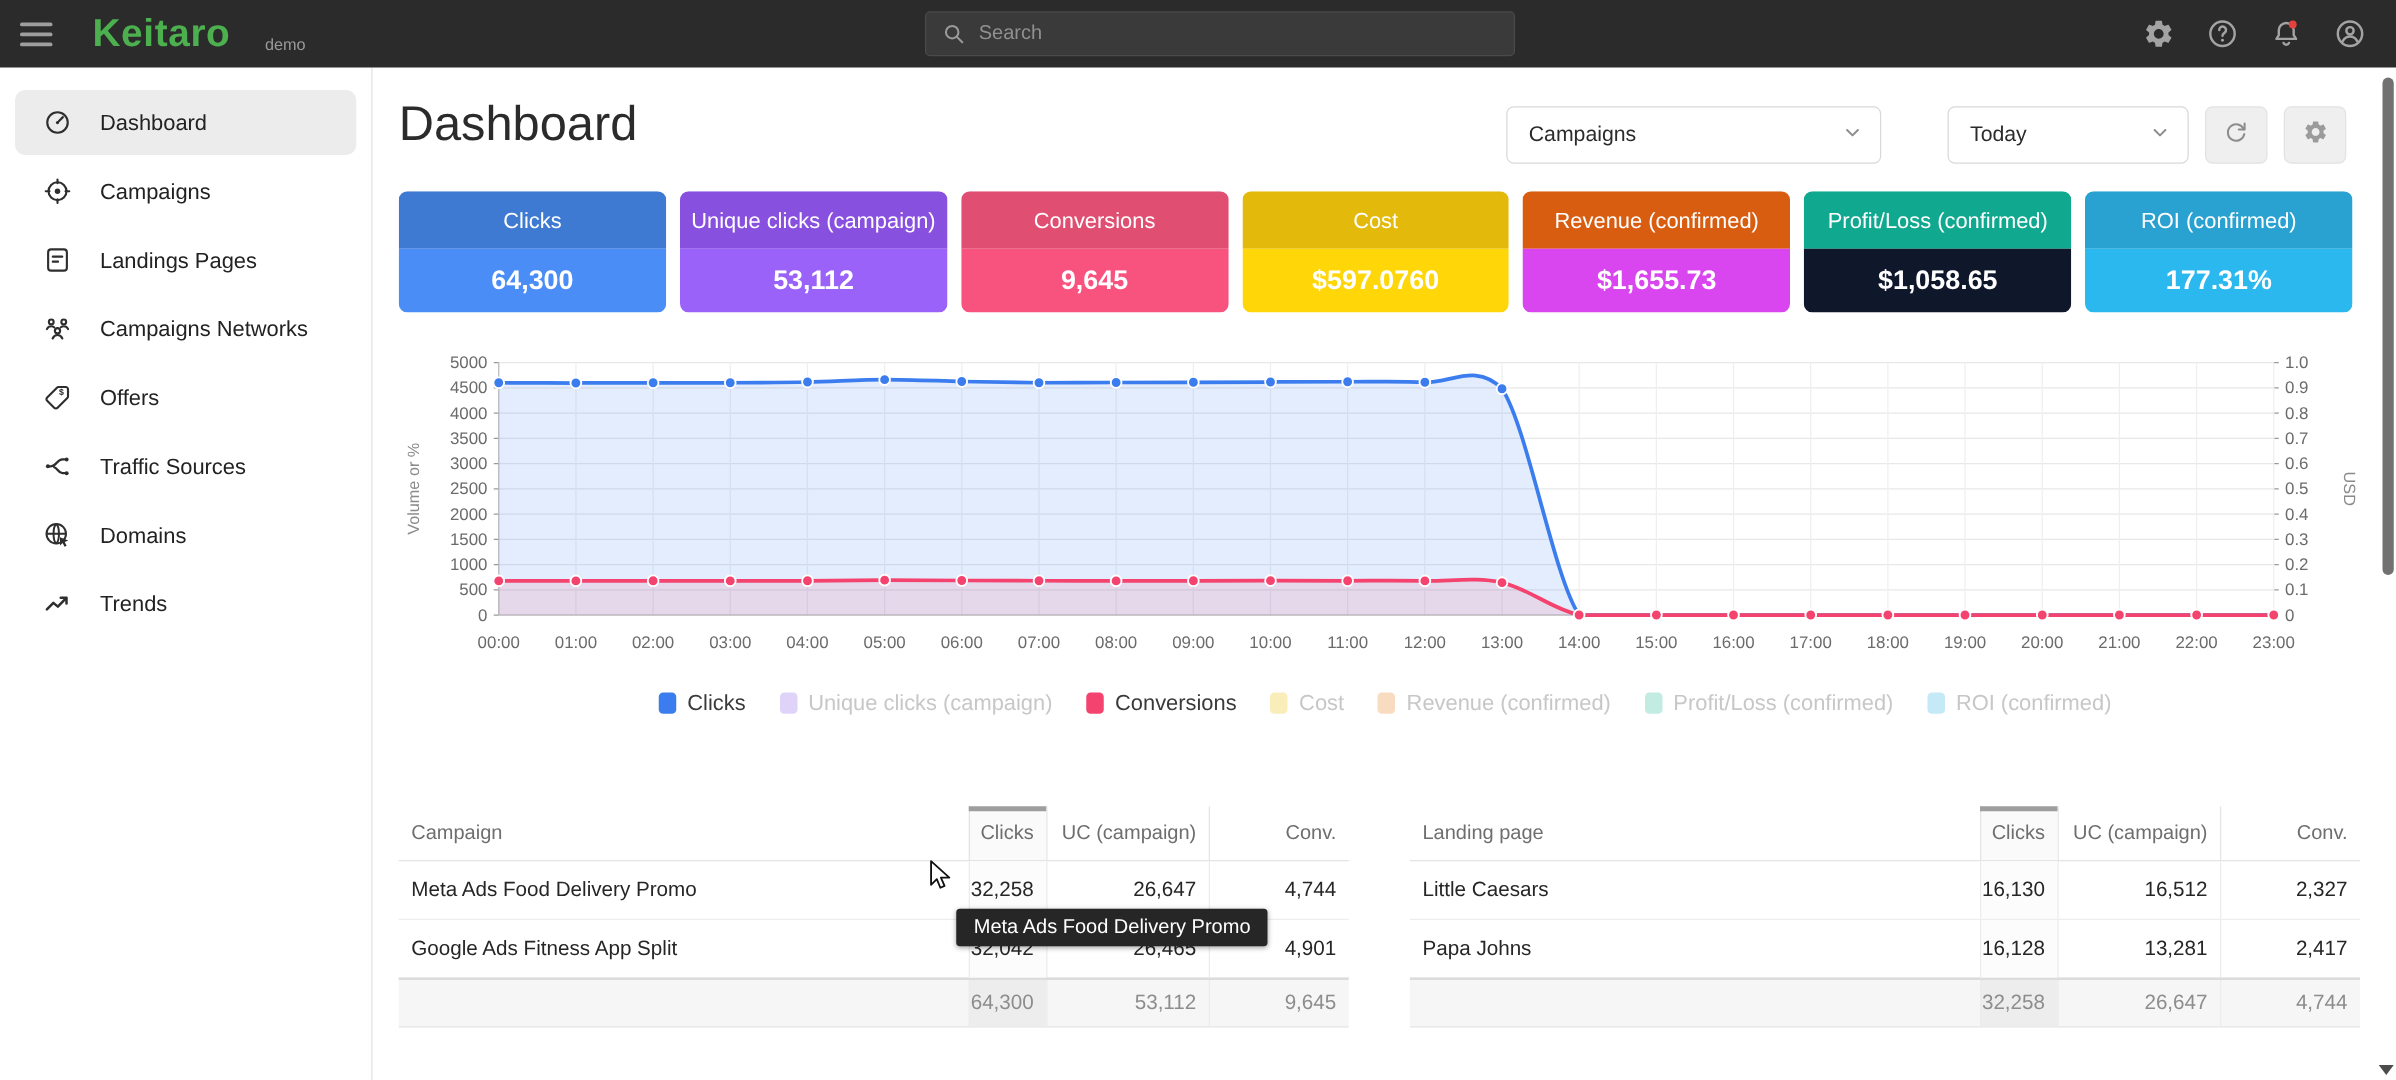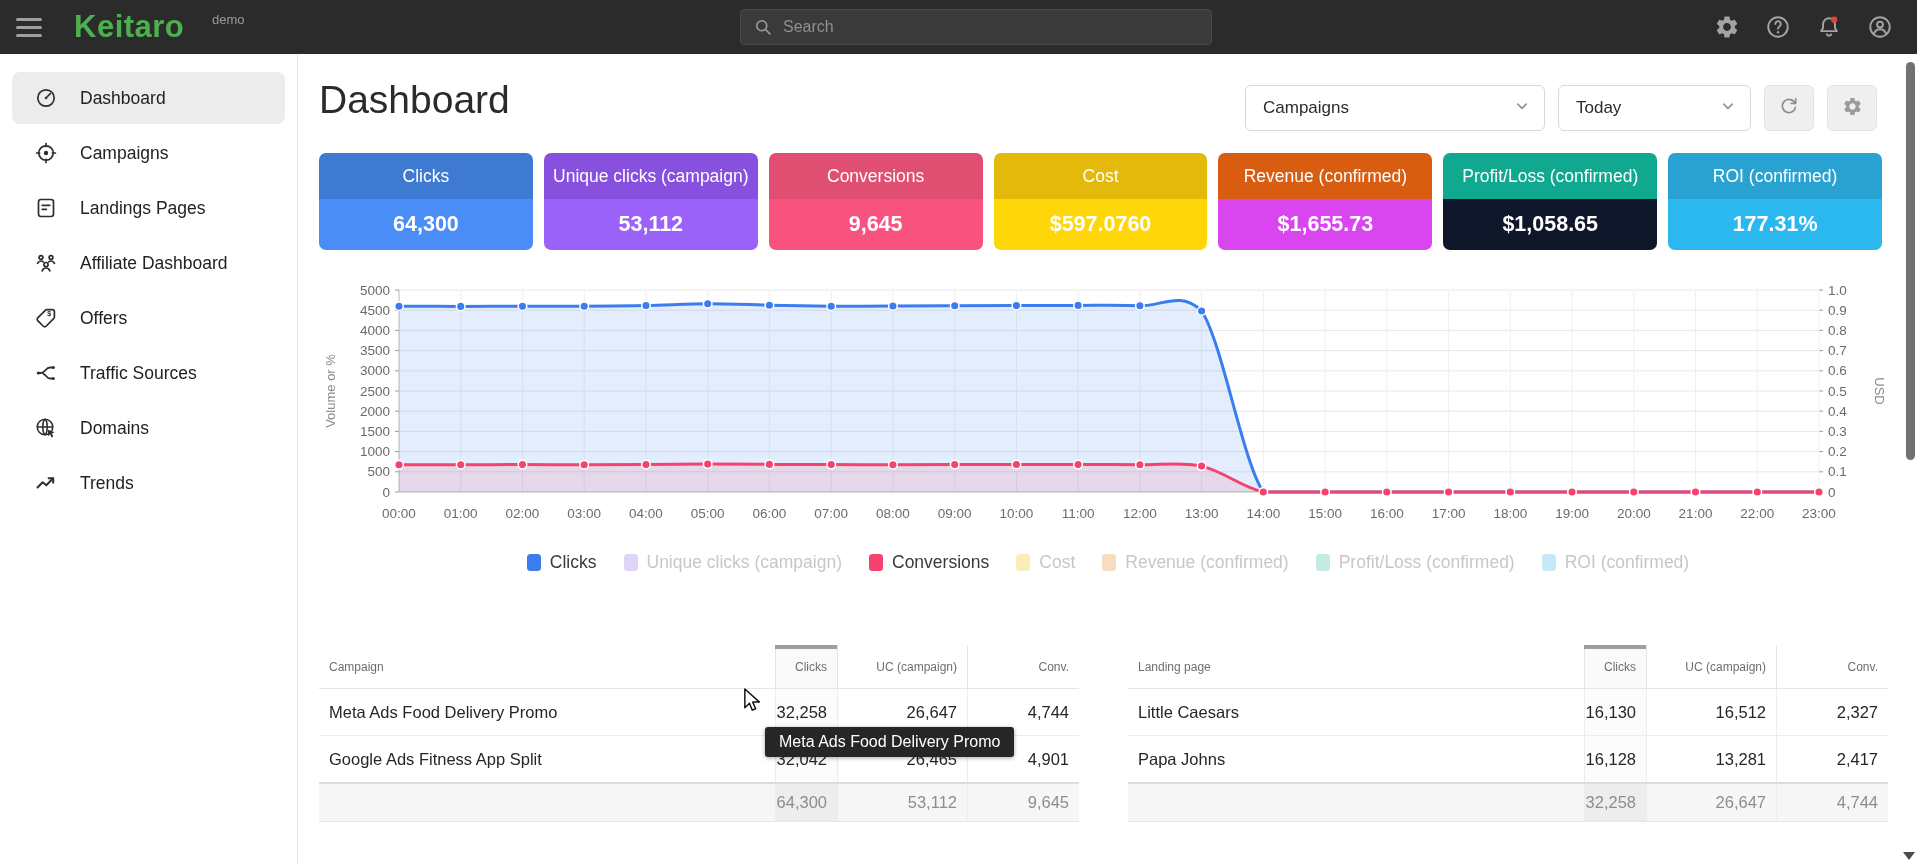--- a/index.html
+++ b/index.html
@@ -6,21 +6,21 @@
   html,body { width:1917px; height:864px; overflow:hidden; background:#fff;
     font-family:"Liberation Sans", sans-serif; }
   .stage { position:relative; width:1917px; height:864px; }
 
   
   .topbar { position:absolute; top:0; left:0; width:100%; height:54px; background:#2b2b2b; z-index:30; }
   .hamburger { position:absolute; left:16px; top:13px; width:30px; height:28px; display:flex;
     flex-direction:column; justify-content:center; gap:5px; cursor:pointer; }
   .hamburger span { display:block; width:26px; height:3px; background:#9e9e9e; border-radius:2px; }
   .logo { position:absolute; left:74px; top:9px; font-size:31px; font-weight:bold; letter-spacing:.5px; color:#4cb04f; }
-  .logo-badge { position:absolute; left:212px; top:12px; font-size:13px; color:#9a9a9a; }
+  .logo-badge { position:absolute; left:212px; top:28px; font-size:13px; color:#9a9a9a; }
   .searchbox { position:absolute; left:740px; top:9px; width:472px; height:36px; background:#3a3a3a;
     border:1px solid #4a4a4a; border-radius:4px; display:flex; align-items:center; padding:0 12px; gap:10px; }
   .searchbox input { flex:1; background:transparent; border:none; outline:none; color:#ddd; font-size:16px;
     font-family:"Liberation Sans", sans-serif; }
   .searchbox input::placeholder { color:#909090; }
   .top-icons { position:absolute; right:24px; top:0; height:54px; display:flex; align-items:center; gap:25px; }
   .top-icons .tic { width:26px; height:26px; cursor:pointer; position:relative; }
 
   
   .sidebar { position:absolute; top:54px; left:0; width:298px; bottom:0; background:#fff;
@@ -31,21 +31,21 @@
   .side-item .s-icon { width:24px; height:24px; flex:0 0 24px; }
   .side-item .s-chev { margin-left:auto; width:18px; height:18px; }
 
   
   .main { position:absolute; left:299px; top:54px; right:0; bottom:0; background:#fff; }
   .page-title { position:absolute; left:20px; top:24px; font-size:39px; font-weight:400; color:#2b2b2b; }
   .controls { position:absolute; top:31px; right:40px; display:flex; gap:13px; align-items:center; }
   .select { height:46px; border:1px solid #d9d9d9; border-radius:6px; background:#fff; display:flex;
     align-items:center; justify-content:space-between; padding:0 14px 0 17px; font-size:17px; color:#2b2b2b; cursor:pointer; }
   .select.w-campaigns { width:300px; }
-  .select.w-range { width:193px; }
+  .select.w-range { width:193px;margin-left:40px; }
   .icon-btn { width:50px; height:46px; background:#efefef; border:1px solid #e2e2e2; border-radius:6px;
     display:flex; align-items:center; justify-content:center; cursor:pointer; }
 
   
   .cards { position:absolute; left:20px; right:35px; top:99px; height:97px; display:flex; gap:11px; }
   .card { flex:1; border-radius:7px; overflow:hidden; color:#fff; text-align:center; }
   .card .c-head { height:46px; display:flex; align-items:center; justify-content:center; font-size:17.5px; }
   .card .c-body { height:51px; display:flex; align-items:center; justify-content:center; font-size:21.5px; font-weight:bold; }
 
   
@@ -65,21 +65,21 @@
   
   .tables { position:absolute; top:591px; left:20px; right:29px; display:flex; justify-content:space-between; }
   .table { width:760px; }
   .trow { display:flex; align-items:stretch; }
   .cell { padding:0 10px; display:flex; align-items:center; }
   .c0 { flex:1; justify-content:flex-start; }
   .c1 { width:62px; }
   .c2 { width:130px; }
   .c3 { width:112px; }
   .num { justify-content:flex-end; border-left:1px solid #ececec; }
-  .thead { height:44px; color:#6e6e6e; font-size:12px; border-bottom:1px solid #e4e4e4; }
+  .thead { height:44px; color:#6e6e6e; font-size:16px; border-bottom:1px solid #e4e4e4; }
   .thead .num { border-left:1px solid #e4e4e4; }
   .tbody { height:47px; color:#262626; font-size:16.5px; border-bottom:1px solid #ededed; }
   .tfoot { height:40px; background:#f6f6f6; color:#8d8d8d; font-size:16.5px;
     border-top:2px solid #dcdcdc; margin-top:-1px; border-bottom:1px solid #e6e6e6; }
   .thead .sorted { position:relative; background:#fafafa; }
   .thead .sorted::before { content:""; position:absolute; top:0; left:-1px; right:0; height:4px; background:#9e9e9e; }
   .tbody .sorted { background:#fcfcfc; }
   .tfoot .sorted { background:#ededed; }
 
   
@@ -171,21 +171,21 @@
         <span class="s-label">Landings Pages</span>
       </div>
       <div class="side-item">
         <span class="s-icon"><svg viewBox="0 0 24 24" width="24" height="24" fill="none" stroke="#2e2e2e" stroke-width="1.7" stroke-linecap="round">
             <circle cx="7" cy="6.5" r="1.9"></circle>
             <circle cx="17" cy="6.5" r="1.9"></circle>
             <path d="M3.5 12.3c.7-1.5 1.9-2.3 3.5-2.3.9 0 1.7.3 2.3.8M20.5 12.3c-.7-1.5-1.9-2.3-3.5-2.3-.9 0-1.7.3-2.3.8"></path>
             <circle cx="12" cy="13.6" r="2.1"></circle>
             <path d="M8.1 19.8c.8-1.8 2.2-2.8 3.9-2.8s3.1 1 3.9 2.8"></path>
           </svg></span>
-        <span class="s-label">Affiliate Dashboard</span>
+        <span class="s-label">Campaigns Networks</span>
       </div>
       <div class="side-item">
         <span class="s-icon"><svg viewBox="0 0 24 24" width="24" height="24">
             <path d="M12.9 3.6h5.6a1.9 1.9 0 011.9 1.9v5.6a1.9 1.9 0 01-.56 1.35l-7.8 7.8a1.9 1.9 0 01-2.7 0l-5.6-5.6a1.9 1.9 0 010-2.7l7.8-7.8a1.9 1.9 0 011.36-.55z" fill="none" stroke="#2e2e2e" stroke-width="1.7" stroke-linejoin="round"></path>
             <text x="15.2" y="10.4" font-size="7" font-weight="bold" fill="#2e2e2e" text-anchor="middle">$</text>
           </svg></span>
         <span class="s-label">Offers</span>
       </div>
       <div class="side-item">
         <span class="s-icon"><svg viewBox="0 0 24 24" width="24" height="24" fill="none" stroke="#2e2e2e" stroke-width="1.8" stroke-linecap="round">

